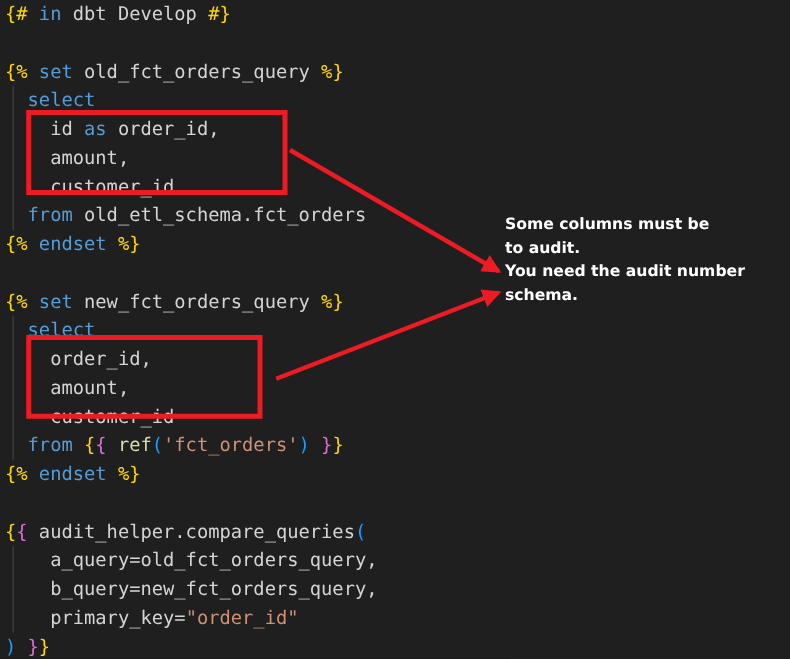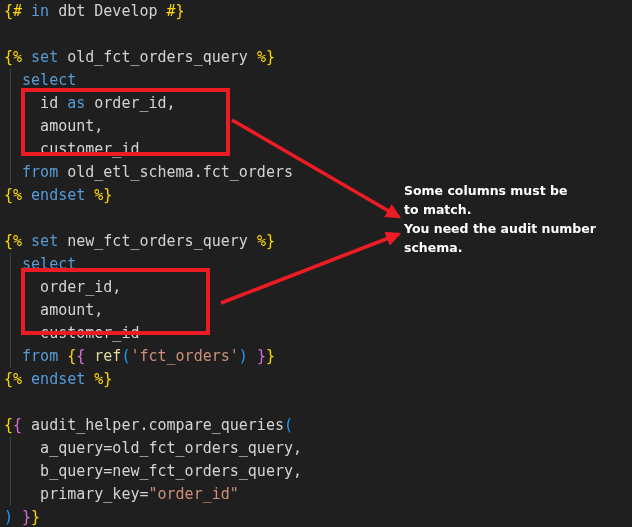--- a/index.html
+++ b/index.html
@@ -22,21 +22,21 @@
   .tok-fg{color:var(--c-fg);}
   .tok-kw{color:var(--c-kw);}
   .tok-gold{color:var(--c-gold);}
   .tok-pink{color:var(--c-pink);}
   .tok-bblue{color:var(--c-bblue);}
   .tok-str{color:var(--c-str);margin-top:36px;}
   .tok-fn{color:var(--c-fn);}
   .guide{position:absolute;left:10px;width:1px;background:var(--c-guide);}
   .overlay{position:absolute;left:0;top:0;pointer-events:none;}
   .annotation{
-    position:absolute;left:404px;top:181px;width:210px;
+    position:absolute;left:404px;top:169px;width:210px;
     font-family:"DejaVu Sans","Liberation Sans",sans-serif;
     font-size:12.5px;font-weight:bold;line-height:19px;
     color:var(--c-anno);
   }
 </style>
 </head>
 <body>
 
 <div class="screen">
 
@@ -53,18 +53,18 @@
       </marker>
     </defs>
     <rect x="23" y="90" width="205" height="64" style="fill:none;stroke:var(--c-red);stroke-width:4"></rect>
     <rect x="23" y="270" width="185" height="63" style="fill:none;stroke:var(--c-red);stroke-width:4"></rect>
     <line x1="232" y1="120" x2="399" y2="217" marker-end="url(#ah)" style="stroke:var(--c-red);stroke-width:3.6"></line>
     <line x1="221" y1="303" x2="399" y2="234" marker-end="url(#ah)" style="stroke:var(--c-red);stroke-width:3.6"></line>
   </svg>
 
   <div class="annotation">
       <div>Some columns must be</div>
-      <div>to match.</div>
+      <div>to audit.</div>
       <div>You need the audit number</div>
       <div>schema.</div>
     </div>
 
 </div>
 
 </body></html>

